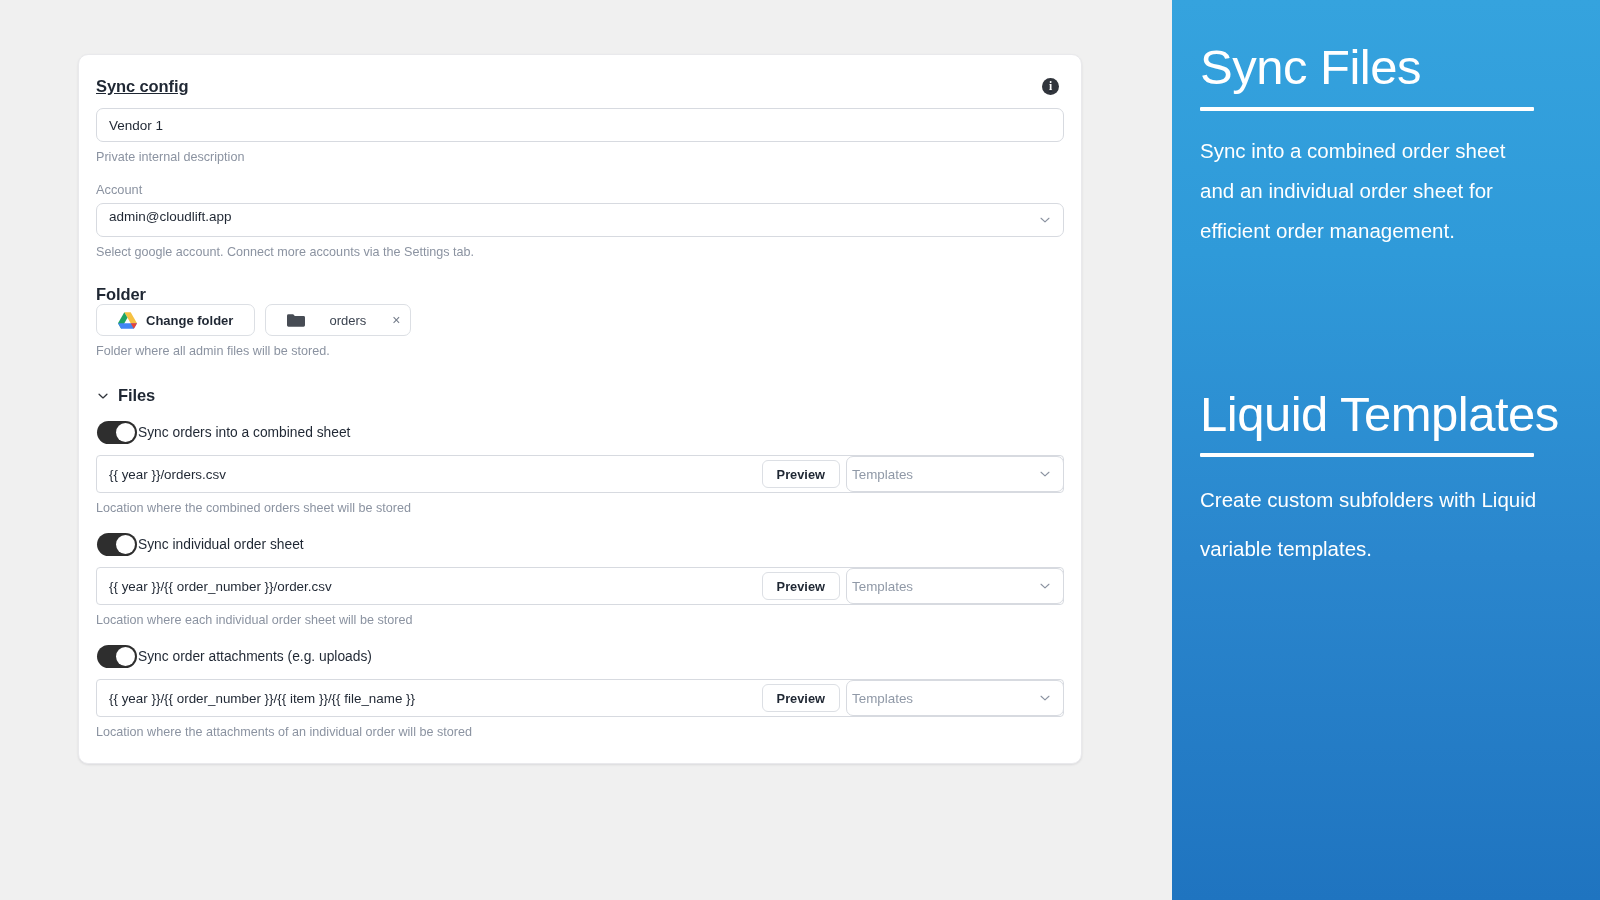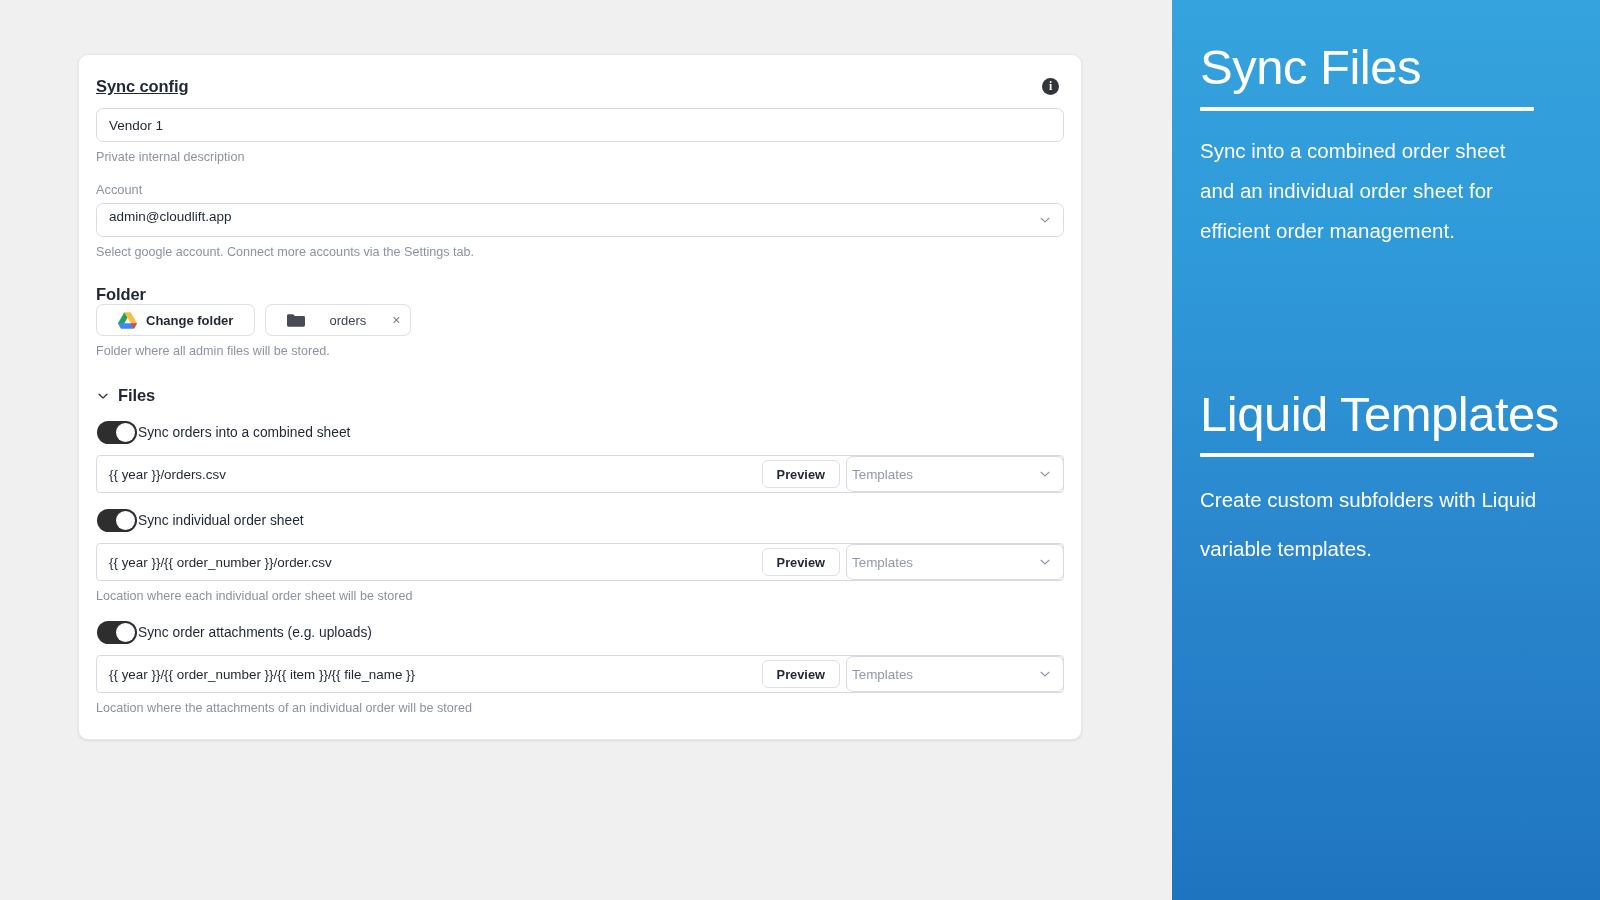--- a/index.html
+++ b/index.html
@@ -403,20 +403,21 @@
         <div class="preview-btn">
           <span>Preview</span>
         </div>
         <div class="templates-select">
           <span>Templates</span>
           <svg class="chev" viewBox="0 0 16 16" fill="none">
             <path d="M3.5 6 L8 10.2 L12.5 6" stroke="#8b93a1" stroke-width="1.3" stroke-linecap="round" stroke-linejoin="round"></path>
           </svg>
         </div>
       </div>
+      <div class="helper">Location where the combined orders sheet will be stored</div>
 
       <div class="toggle-row">
         <div class="switch">
             <span class="knob"></span>
           </div>
         <span class="toggle-label">Sync individual order sheet</span>
       </div>
       <div class="path-row">
         <div class="path-input">
           <span>{{ year }}/{{ order_number }}/order.csv</span>

